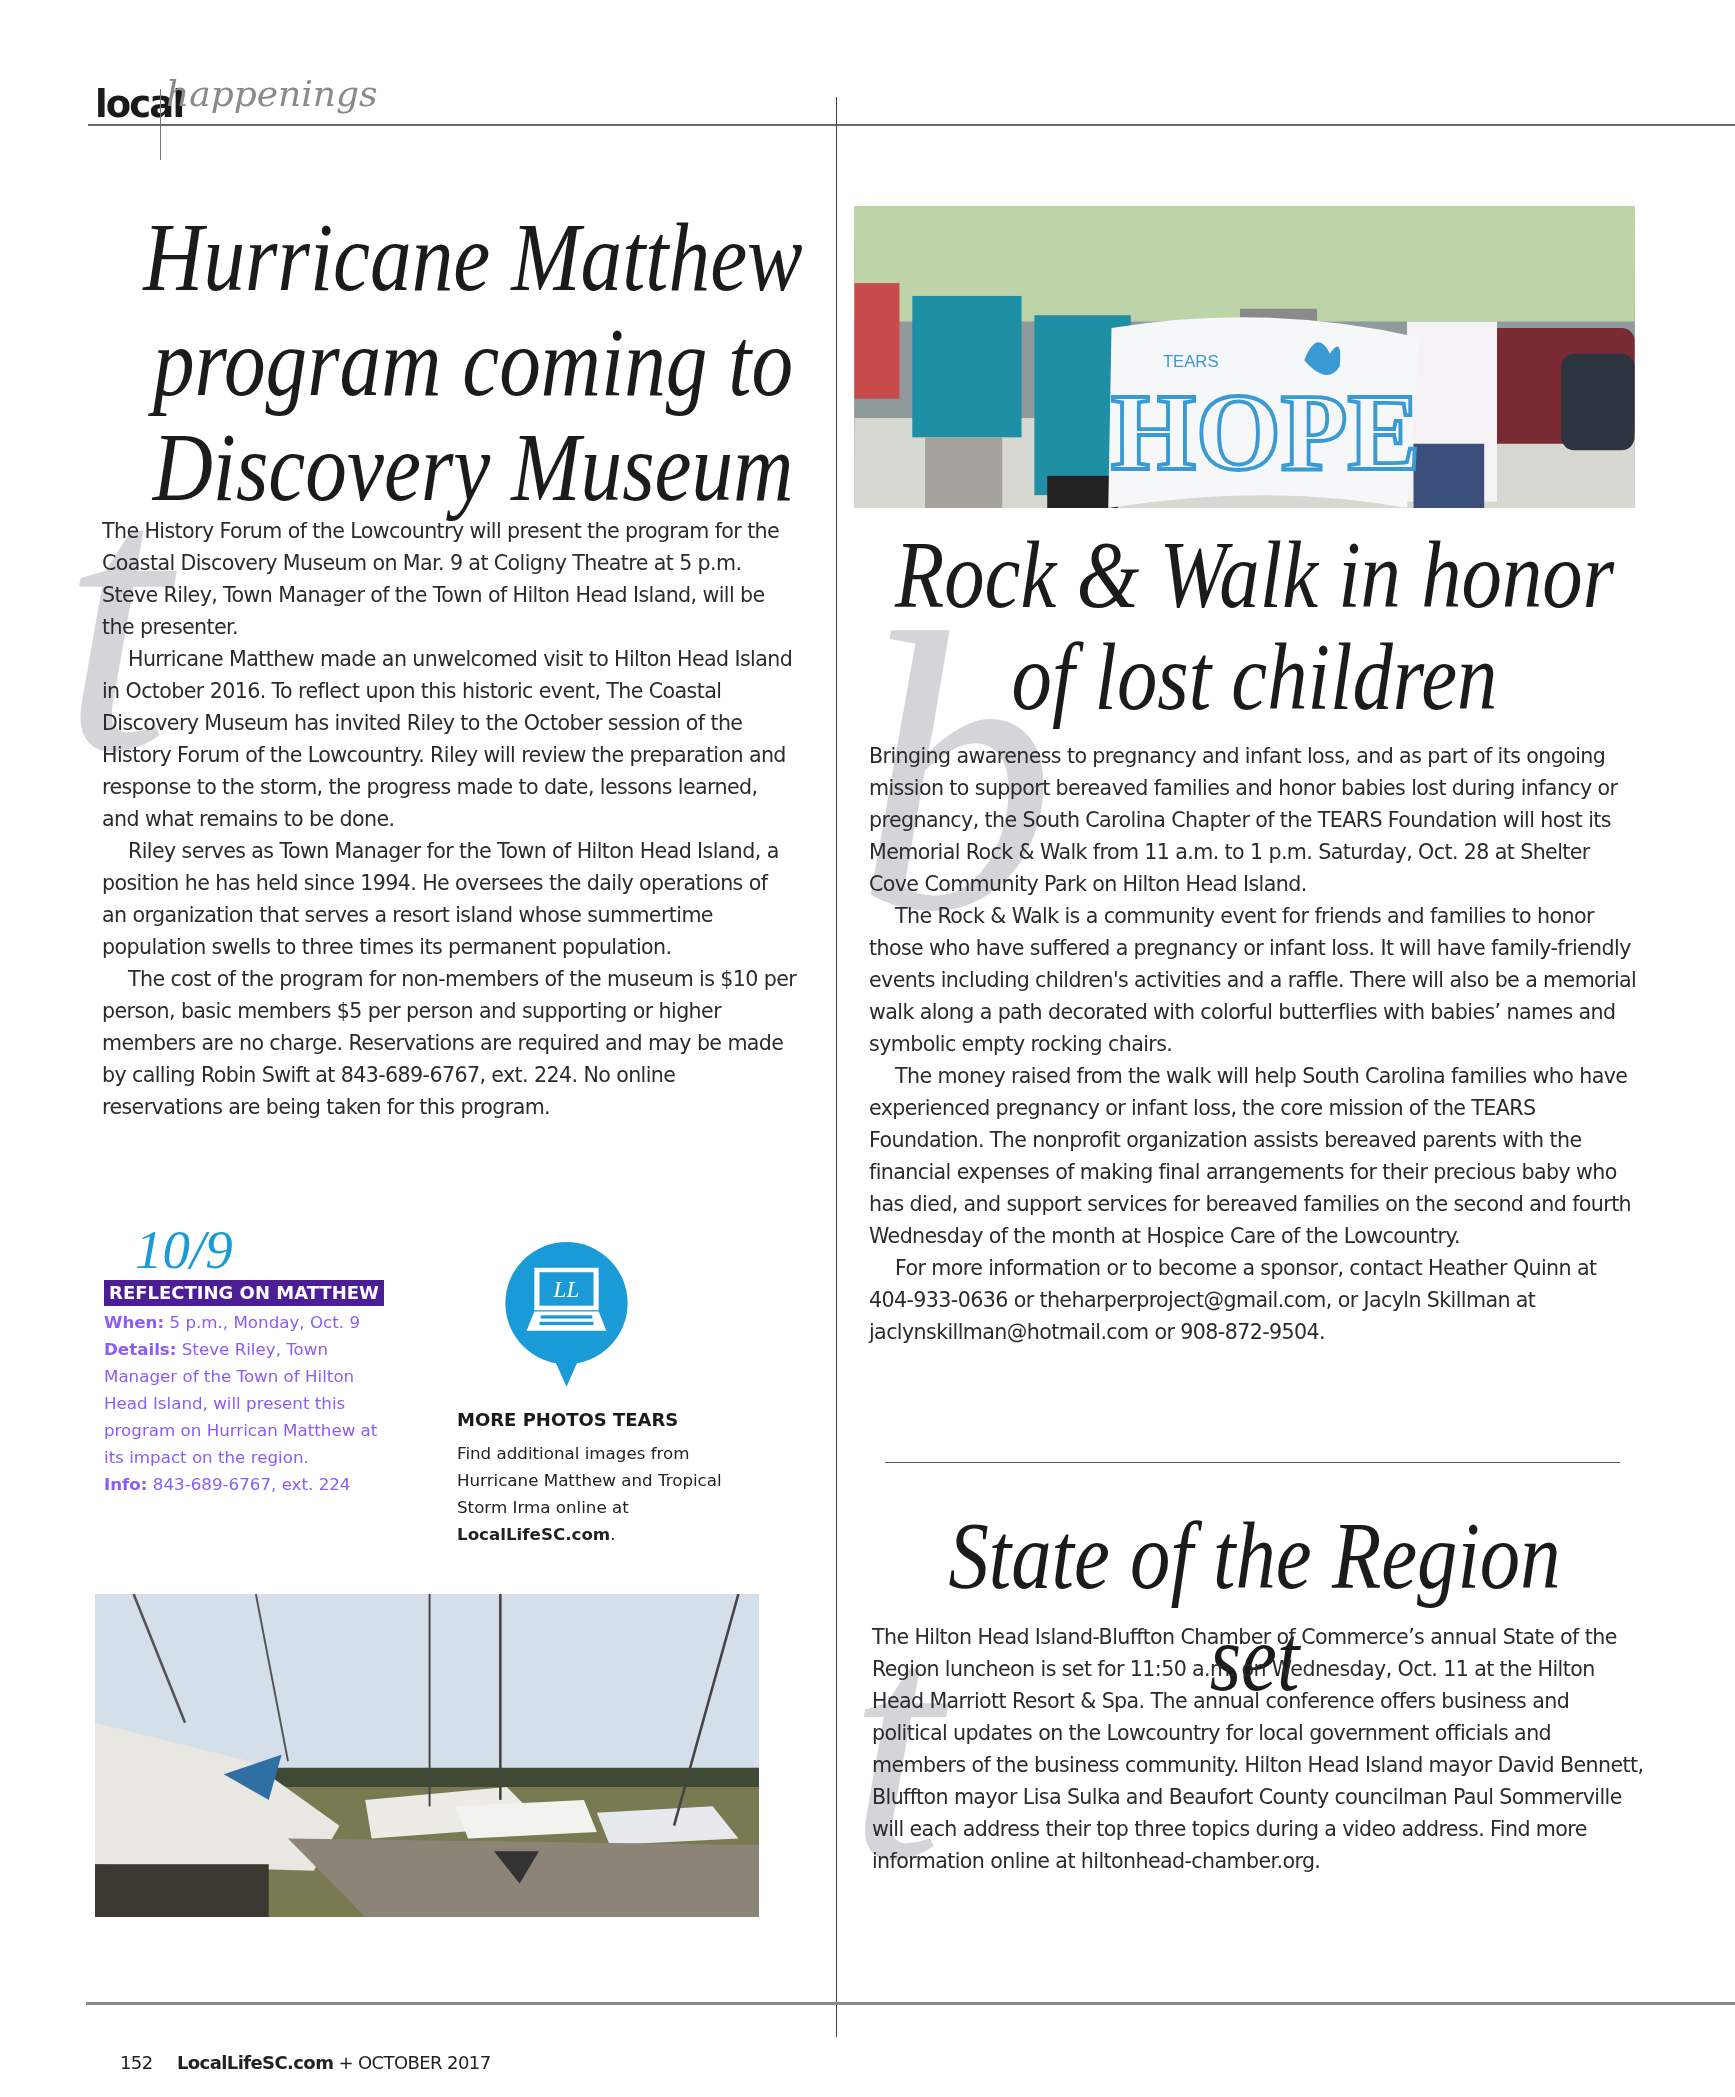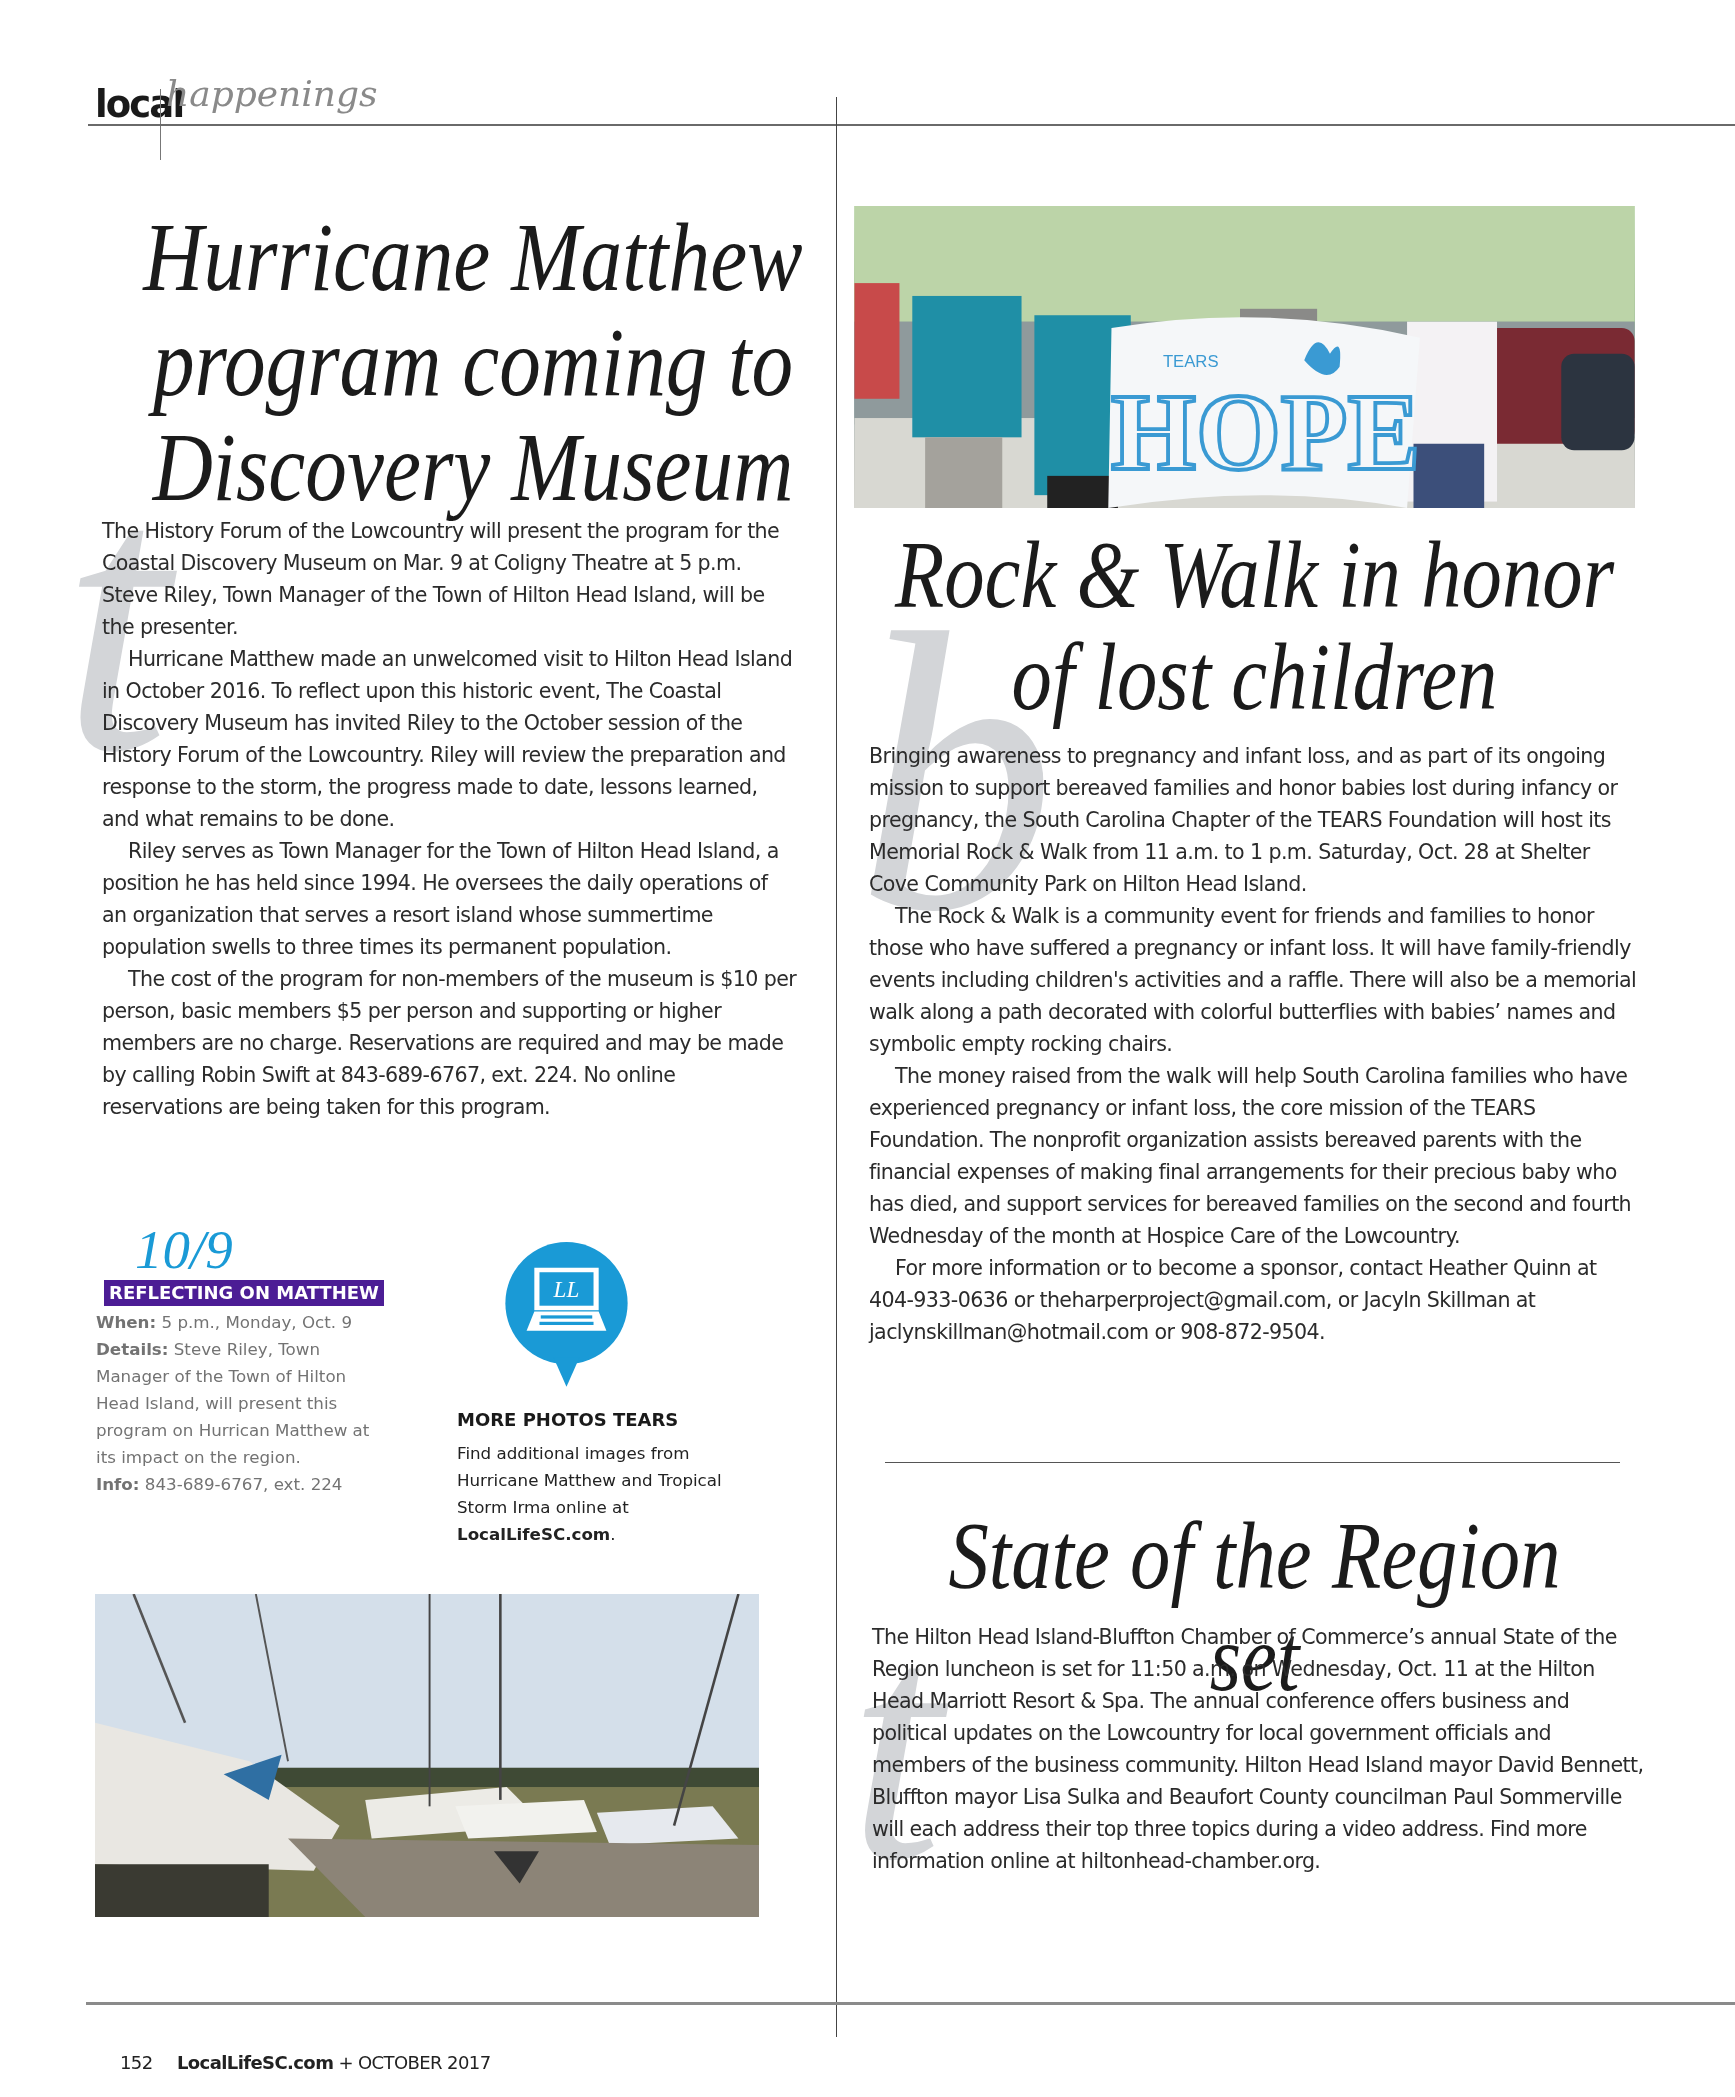--- a/index.html
+++ b/index.html
@@ -30,21 +30,21 @@
   .body-text { font-family:"DejaVu Sans", sans-serif; font-size:20.6px; line-height:32px; color:#2b2b2b; letter-spacing:-0.6px; }
   .body-text p { margin:0; }
   .body-text p.indent { text-indent:26px; }
   #article-1-body { left:102px; top:515px; width:695px; }
   #article-2-body { left:869px; top:740px; width:772px; }
   #article-3-body { left:872px; top:1621px; width:772px; }
 
   
   #event-date { left:102px; top:1222px; font-family:"Liberation Serif", serif; font-style:italic; font-size:55px; color:#1a9ad6; line-height:1;margin-left:33px; }
   #event-banner { left:104px; top:1280px; padding:1.3px 5.1px; background:#4c1d95; color:#fff; font-family:"DejaVu Sans", sans-serif; font-weight:bold; font-size:18px; line-height:23px; }
-  #event-details { left:96px; top:1309px; width:283px; font-family:"DejaVu Sans", sans-serif; font-size:16.7px; line-height:27px; color:#737373; }
+  #event-details { left:104px; top:1309px; width:283px; font-family:"DejaVu Sans", sans-serif; font-size:16.7px; line-height:27px; color:#8b5cf6; }
   #event-details b { font-weight:bold; }
 
   
   #photos-icon { left:502px; top:1242px; width:129px; height:148px; }
   #photos-title { left:457px; top:1409px; font-family:"DejaVu Sans", sans-serif; font-weight:bold; font-size:18px; color:#1a1a1a; }
   #photos-text { left:457px; top:1440px; width:270px; font-family:"DejaVu Sans", sans-serif; font-size:16.7px; line-height:27px; color:#222; }
   #photos-text b { font-weight:bold; }
 
   
   .photo { overflow:hidden; }

